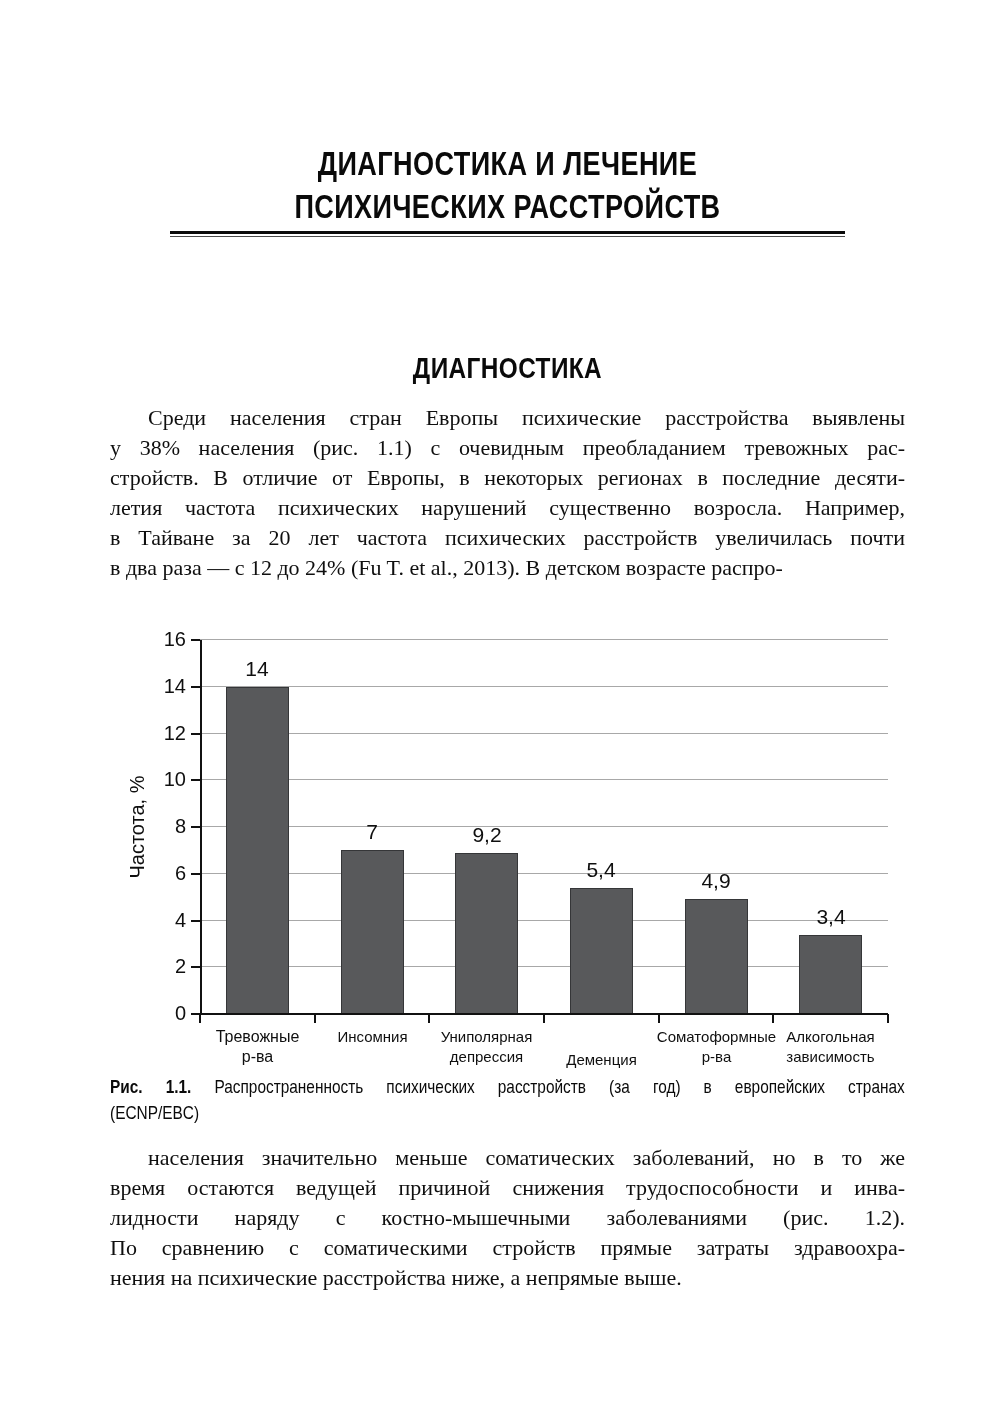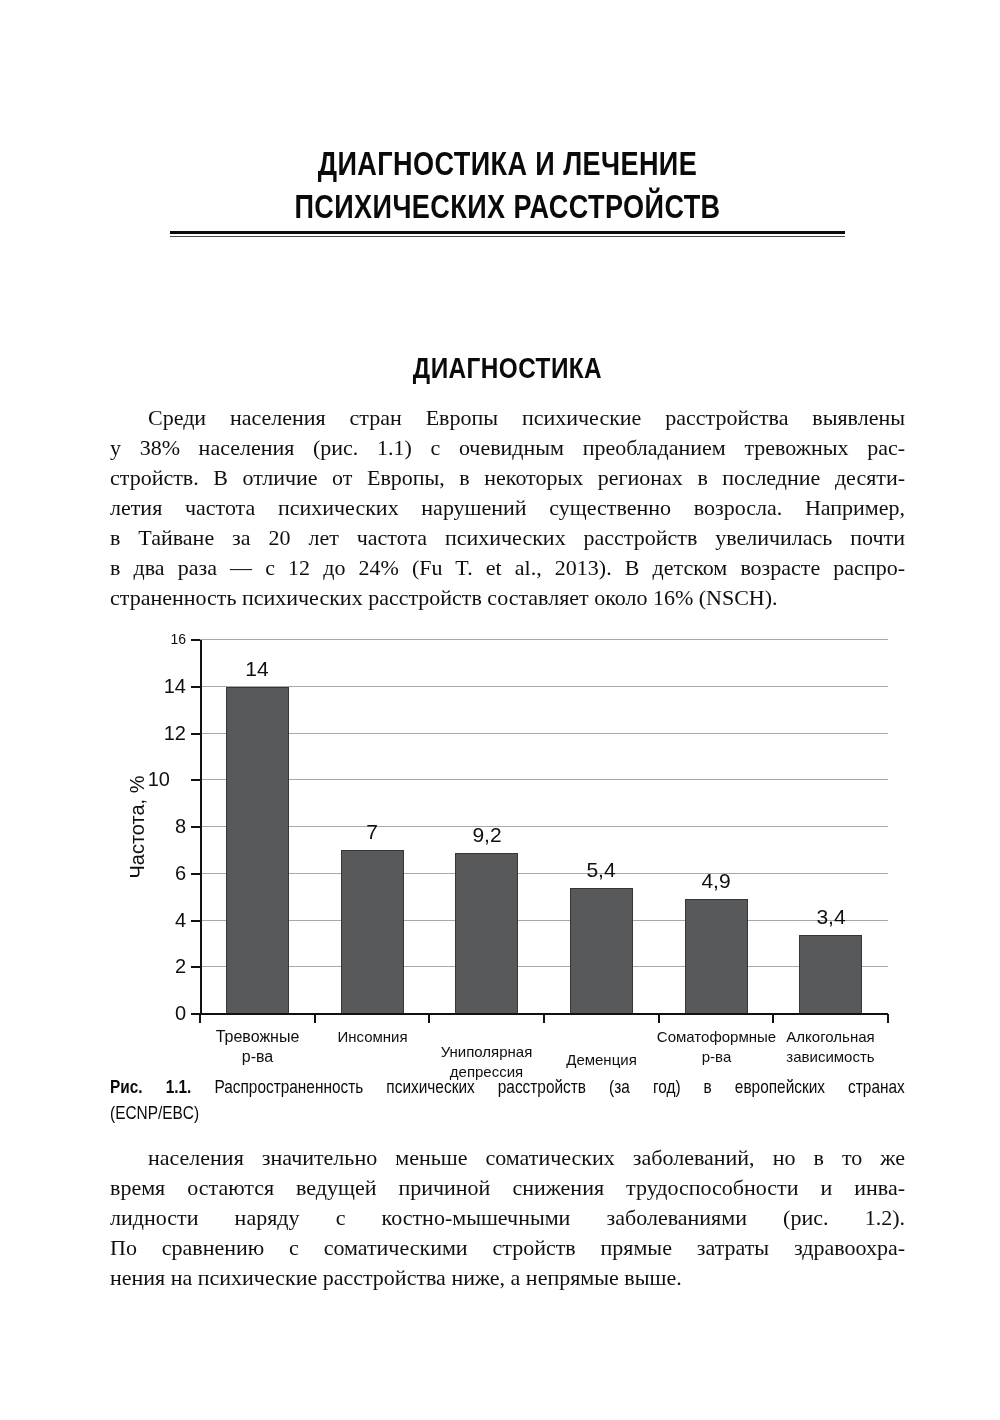--- a/index.html
+++ b/index.html
@@ -85,50 +85,49 @@
 
     <div class="section-heading">ДИАГНОСТИКА</div>
 
     <div class="para para-1">
         <div class="jline">Среди населения стран Европы психические расстройства выявлены</div>
         <div class="jline">у 38% населения (рис. 1.1) с очевидным преобладанием тревожных рас-</div>
         <div class="jline">стройств. В отличие от Европы, в некоторых регионах в последние десяти-</div>
         <div class="jline">летия частота психических нарушений существенно возросла. Например,</div>
         <div class="jline">в Тайване за 20 лет частота психических расстройств увеличилась почти</div>
         <div class="jline">в два раза — с 12 до 24% (Fu T. et al., 2013). В детском возрасте распро-</div>
-        <div class="jline">страненность психических расстройств составляет около 16% (NSCH).</div>
       </div>
 
     <div class="figure">
         <div style="left: 81px; top: 385px; width: 9px; height: 2px; background: rgb(17, 17, 17); z-index: 4;"></div>
         <div style="left: 32px; top: 373px; width: 44px; text-align: right; font-size: 20px; line-height: 24px; color: rgb(15, 15, 15); z-index: 4;">0</div>
         <div style="left: 90px; top: 338.25px; width: 688px; height: 1px; background: rgb(168, 168, 168); z-index: 1;"></div>
         <div style="left: 81px; top: 338.25px; width: 9px; height: 2px; background: rgb(17, 17, 17); z-index: 4;"></div>
         <div style="left: 32px; top: 326.25px; width: 44px; text-align: right; font-size: 20px; line-height: 24px; color: rgb(15, 15, 15); z-index: 4;">2</div>
         <div style="left: 90px; top: 291.5px; width: 688px; height: 1px; background: rgb(168, 168, 168); z-index: 1;"></div>
         <div style="left: 81px; top: 291.5px; width: 9px; height: 2px; background: rgb(17, 17, 17); z-index: 4;"></div>
         <div style="left: 32px; top: 279.5px; width: 44px; text-align: right; font-size: 20px; line-height: 24px; color: rgb(15, 15, 15); z-index: 4;">4</div>
         <div style="left: 90px; top: 244.75px; width: 688px; height: 1px; background: rgb(168, 168, 168); z-index: 1;"></div>
         <div style="left: 81px; top: 244.75px; width: 9px; height: 2px; background: rgb(17, 17, 17); z-index: 4;"></div>
         <div style="left: 32px; top: 232.75px; width: 44px; text-align: right; font-size: 20px; line-height: 24px; color: rgb(15, 15, 15); z-index: 4;">6</div>
         <div style="left: 90px; top: 198px; width: 688px; height: 1px; background: rgb(168, 168, 168); z-index: 1;"></div>
         <div style="left: 81px; top: 198px; width: 9px; height: 2px; background: rgb(17, 17, 17); z-index: 4;"></div>
         <div style="left: 32px; top: 186px; width: 44px; text-align: right; font-size: 20px; line-height: 24px; color: rgb(15, 15, 15); z-index: 4;">8</div>
         <div style="left: 90px; top: 151.25px; width: 688px; height: 1px; background: rgb(168, 168, 168); z-index: 1;"></div>
         <div style="left: 81px; top: 151.25px; width: 9px; height: 2px; background: rgb(17, 17, 17); z-index: 4;"></div>
-        <div style="left: 16px; top: 139.25px; width: 44px; text-align: right; font-size: 20px; line-height: 24px; color: rgb(15, 15, 15); z-index: 4;">10</div>
+        <div style="left: 32px; top: 139.25px; width: 44px; text-align: right; font-size: 20px; line-height: 24px; color: rgb(15, 15, 15); z-index: 4;">10</div>
         <div style="left: 90px; top: 104.5px; width: 688px; height: 1px; background: rgb(168, 168, 168); z-index: 1;"></div>
         <div style="left: 81px; top: 104.5px; width: 9px; height: 2px; background: rgb(17, 17, 17); z-index: 4;"></div>
         <div style="left: 32px; top: 92.5px; width: 44px; text-align: right; font-size: 20px; line-height: 24px; color: rgb(15, 15, 15); z-index: 4;">12</div>
         <div style="left: 90px; top: 57.75px; width: 688px; height: 1px; background: rgb(168, 168, 168); z-index: 1;"></div>
         <div style="left: 81px; top: 57.75px; width: 9px; height: 2px; background: rgb(17, 17, 17); z-index: 4;"></div>
         <div style="left: 32px; top: 45.75px; width: 44px; text-align: right; font-size: 20px; line-height: 24px; color: rgb(15, 15, 15); z-index: 4;">14</div>
         <div style="left: 90px; top: 11px; width: 688px; height: 1px; background: rgb(168, 168, 168); z-index: 1;"></div>
         <div style="left: 81px; top: 11px; width: 9px; height: 2px; background: rgb(17, 17, 17); z-index: 4;"></div>
-        <div style="left: 32px; top: -1px; width: 44px; text-align: right; font-size: 14px; line-height: 24px; color: rgb(15, 15, 15); z-index: 4;">16</div>
+        <div style="left: 32px; top: -1px; width: 44px; text-align: right; font-size: 20px; line-height: 24px; color: rgb(15, 15, 15); z-index: 4;">16</div>
         <div style="left: 116px; top: 59px; width: 63px; height: 327px; background: rgb(88, 89, 91); border: 1px solid rgb(53, 54, 56); box-sizing: border-box; z-index: 2;"></div>
         <div style="left: 102px; top: 29px; width: 90px; text-align: center; font-size: 21px; line-height: 24px; color: rgb(15, 15, 15); z-index: 3;">14</div>
         <div style="left: 231px; top: 222px; width: 63px; height: 164px; background: rgb(88, 89, 91); border: 1px solid rgb(53, 54, 56); box-sizing: border-box; z-index: 2;"></div>
         <div style="left: 217px; top: 192px; width: 90px; text-align: center; font-size: 21px; line-height: 24px; color: rgb(15, 15, 15); z-index: 3;">7</div>
         <div style="left: 345px; top: 225px; width: 63px; height: 161px; background: rgb(88, 89, 91); border: 1px solid rgb(53, 54, 56); box-sizing: border-box; z-index: 2;"></div>
         <div style="left: 332px; top: 195px; width: 90px; text-align: center; font-size: 21px; line-height: 24px; color: rgb(15, 15, 15); z-index: 3;">9,2</div>
         <div style="left: 460px; top: 260px; width: 63px; height: 126px; background: rgb(88, 89, 91); border: 1px solid rgb(53, 54, 56); box-sizing: border-box; z-index: 2;"></div>
         <div style="left: 446px; top: 230px; width: 90px; text-align: center; font-size: 21px; line-height: 24px; color: rgb(15, 15, 15); z-index: 3;">5,4</div>
         <div style="left: 575px; top: 271px; width: 63px; height: 115px; background: rgb(88, 89, 91); border: 1px solid rgb(53, 54, 56); box-sizing: border-box; z-index: 2;"></div>
         <div style="left: 561px; top: 241px; width: 90px; text-align: center; font-size: 21px; line-height: 24px; color: rgb(15, 15, 15); z-index: 3;">4,9</div>
@@ -139,21 +138,21 @@
         <div style="left: 89px; top: 386px; width: 2px; height: 9px; background: rgb(17, 17, 17); z-index: 4;"></div>
         <div style="left: 204px; top: 386px; width: 2px; height: 9px; background: rgb(17, 17, 17); z-index: 4;"></div>
         <div style="left: 318px; top: 386px; width: 2px; height: 9px; background: rgb(17, 17, 17); z-index: 4;"></div>
         <div style="left: 433px; top: 386px; width: 2px; height: 9px; background: rgb(17, 17, 17); z-index: 4;"></div>
         <div style="left: 548px; top: 386px; width: 2px; height: 9px; background: rgb(17, 17, 17); z-index: 4;"></div>
         <div style="left: 662px; top: 386px; width: 2px; height: 9px; background: rgb(17, 17, 17); z-index: 4;"></div>
         <div style="left: 777px; top: 386px; width: 2px; height: 9px; background: rgb(17, 17, 17); z-index: 4;"></div>
         <div style="left: 82px; top: 399px; width: 131px; text-align: center; font-size: 16px; line-height: 20px; white-space: pre-line; color: rgb(15, 15, 15); z-index: 4;">Тревожные
 р-ва</div>
         <div style="left: 197px; top: 399px; width: 131px; text-align: center; font-size: 15px; line-height: 20px; white-space: pre-line; color: rgb(15, 15, 15); z-index: 4;">Инсомния</div>
-        <div style="left: 311px; top: 399px; width: 131px; text-align: center; font-size: 15px; line-height: 20px; white-space: pre-line; color: rgb(15, 15, 15); z-index: 4; margin-top: 15px;">Униполярная
+        <div style="left: 311px; top: 399px; width: 131px; text-align: center; font-size: 15px; line-height: 20px; white-space: pre-line; color: rgb(15, 15, 15); z-index: 4;">Униполярная
 депрессия</div>
         <div style="left: 426px; top: 399px; width: 131px; text-align: center; font-size: 15px; line-height: 20px; white-space: pre-line; color: rgb(15, 15, 15); z-index: 4; margin-top: 23px;">Деменция</div>
         <div style="left: 541px; top: 399px; width: 131px; text-align: center; font-size: 15px; line-height: 20px; white-space: pre-line; color: rgb(15, 15, 15); z-index: 4;">Соматоформные
 р-ва</div>
         <div style="left: 655px; top: 399px; width: 131px; text-align: center; font-size: 15px; line-height: 20px; white-space: pre-line; color: rgb(15, 15, 15); z-index: 4;">Алкогольная
 зависимость</div>
         <div style="left: 27px; top: 199px; transform: translate(-50%, -50%) rotate(-90deg); white-space: nowrap; font-size: 20px; color: rgb(15, 15, 15); z-index: 4;">Частота, %</div>
       </div>
 
     <div class="caption">

